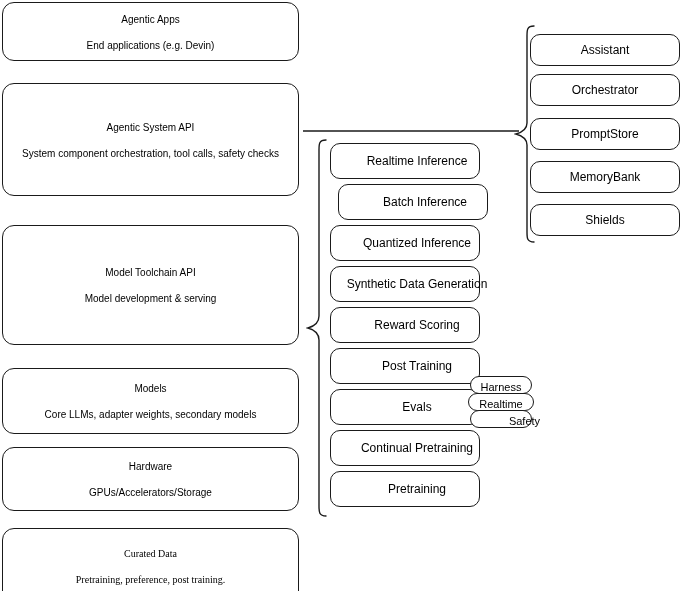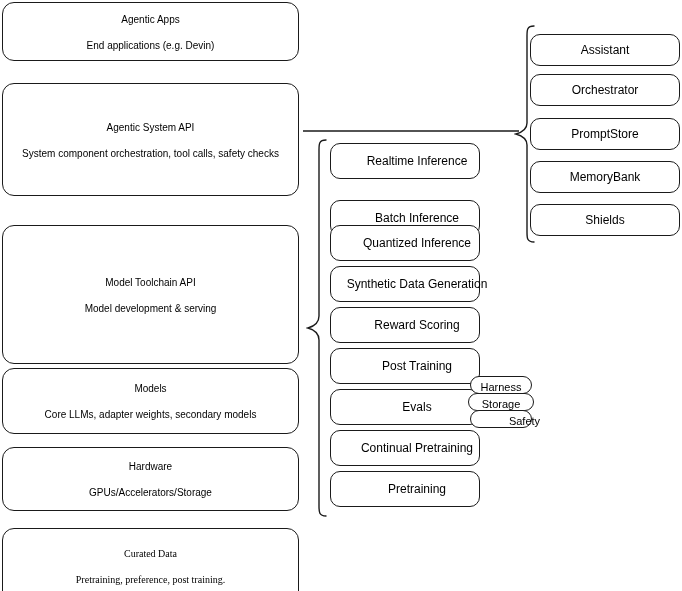--- a/index.html
+++ b/index.html
@@ -96,21 +96,21 @@
   <div class="box layer-box" style="top:2px; height:59px;">
     <div class="title">Agentic Apps</div>
     <div class="subtitle">End applications (e.g. Devin)</div>
   </div>
 
   <div class="box layer-box" style="top:83px; height:113px;">
     <div class="title">Agentic System API</div>
     <div class="subtitle">System component orchestration, tool calls, safety checks</div>
   </div>
 
-  <div class="box layer-box" style="top:225px; height:139px;">
+  <div class="box layer-box" style="top:225px; height:120px;">
     <div class="title">Model Toolchain API</div>
     <div class="subtitle">Model development &amp; serving</div>
   </div>
 
   <div class="box layer-box" style="top:368px; height:66px;">
     <div class="title">Models</div>
     <div class="subtitle">Core LLMs, adapter weights, secondary models</div>
   </div>
 
   <div class="box layer-box" style="top:447px; height:64px;">
@@ -131,21 +131,21 @@
     <path d="M20 2 C13 2, 13 6, 13 12 L13 178 C13 185, 9 188, 2 190 C9 192, 13 195, 13 202 L13 368 C13 374, 13 378, 20 378" fill="none" stroke="#1a1a1a" stroke-width="1.4" stroke-linecap="round"></path>
   </svg>
 
   <svg class="brace" style="left:514px; top:24px;" width="22" height="222" viewBox="0 0 22 222">
     <path d="M20 2 C13 2, 13 6, 13 12 L13 99 C13 105, 9 108, 2 110 C9 112, 13 115, 13 121 L13 208 C13 214, 13 218, 20 218" fill="none" stroke="#1a1a1a" stroke-width="1.4" stroke-linecap="round"></path>
   </svg>
 
   <div class="box mid-box" style="top:143px;">
     <div class="title">Realtime Inference</div>
   </div>
-  <div class="box mid-box" style="top:200px;">
+  <div class="box mid-box" style="top:184px;margin-left:8px;">
     <div class="title">Batch Inference</div>
   </div>
   <div class="box mid-box" style="top:225px;">
     <div class="title">Quantized Inference</div>
   </div>
   <div class="box mid-box" style="top:266px;">
     <div class="title">Synthetic Data Generation</div>
   </div>
   <div class="box mid-box" style="top:307px;">
     <div class="title">Reward Scoring</div>
@@ -160,21 +160,21 @@
     <div class="title">Continual Pretraining</div>
   </div>
   <div class="box mid-box" style="top:471px;">
     <div class="title">Pretraining</div>
   </div>
 
   <div class="pill" style="left:470px; top:376px; width:62px;">
     <span>Harness</span>
   </div>
   <div class="pill" style="left:468px; top:393px; width:66px;">
-    <span>Storage</span>
+    <span>Realtime</span>
   </div>
   <div class="pill" style="left:470px; top:410px; width:62px;padding-left:47px;">
     <span>Safety</span>
   </div>
 
   <div class="box right-box" style="top:34px;">
     <div class="title">Assistant</div>
   </div>
   <div class="box right-box" style="top:74px;">
     <div class="title">Orchestrator</div>

